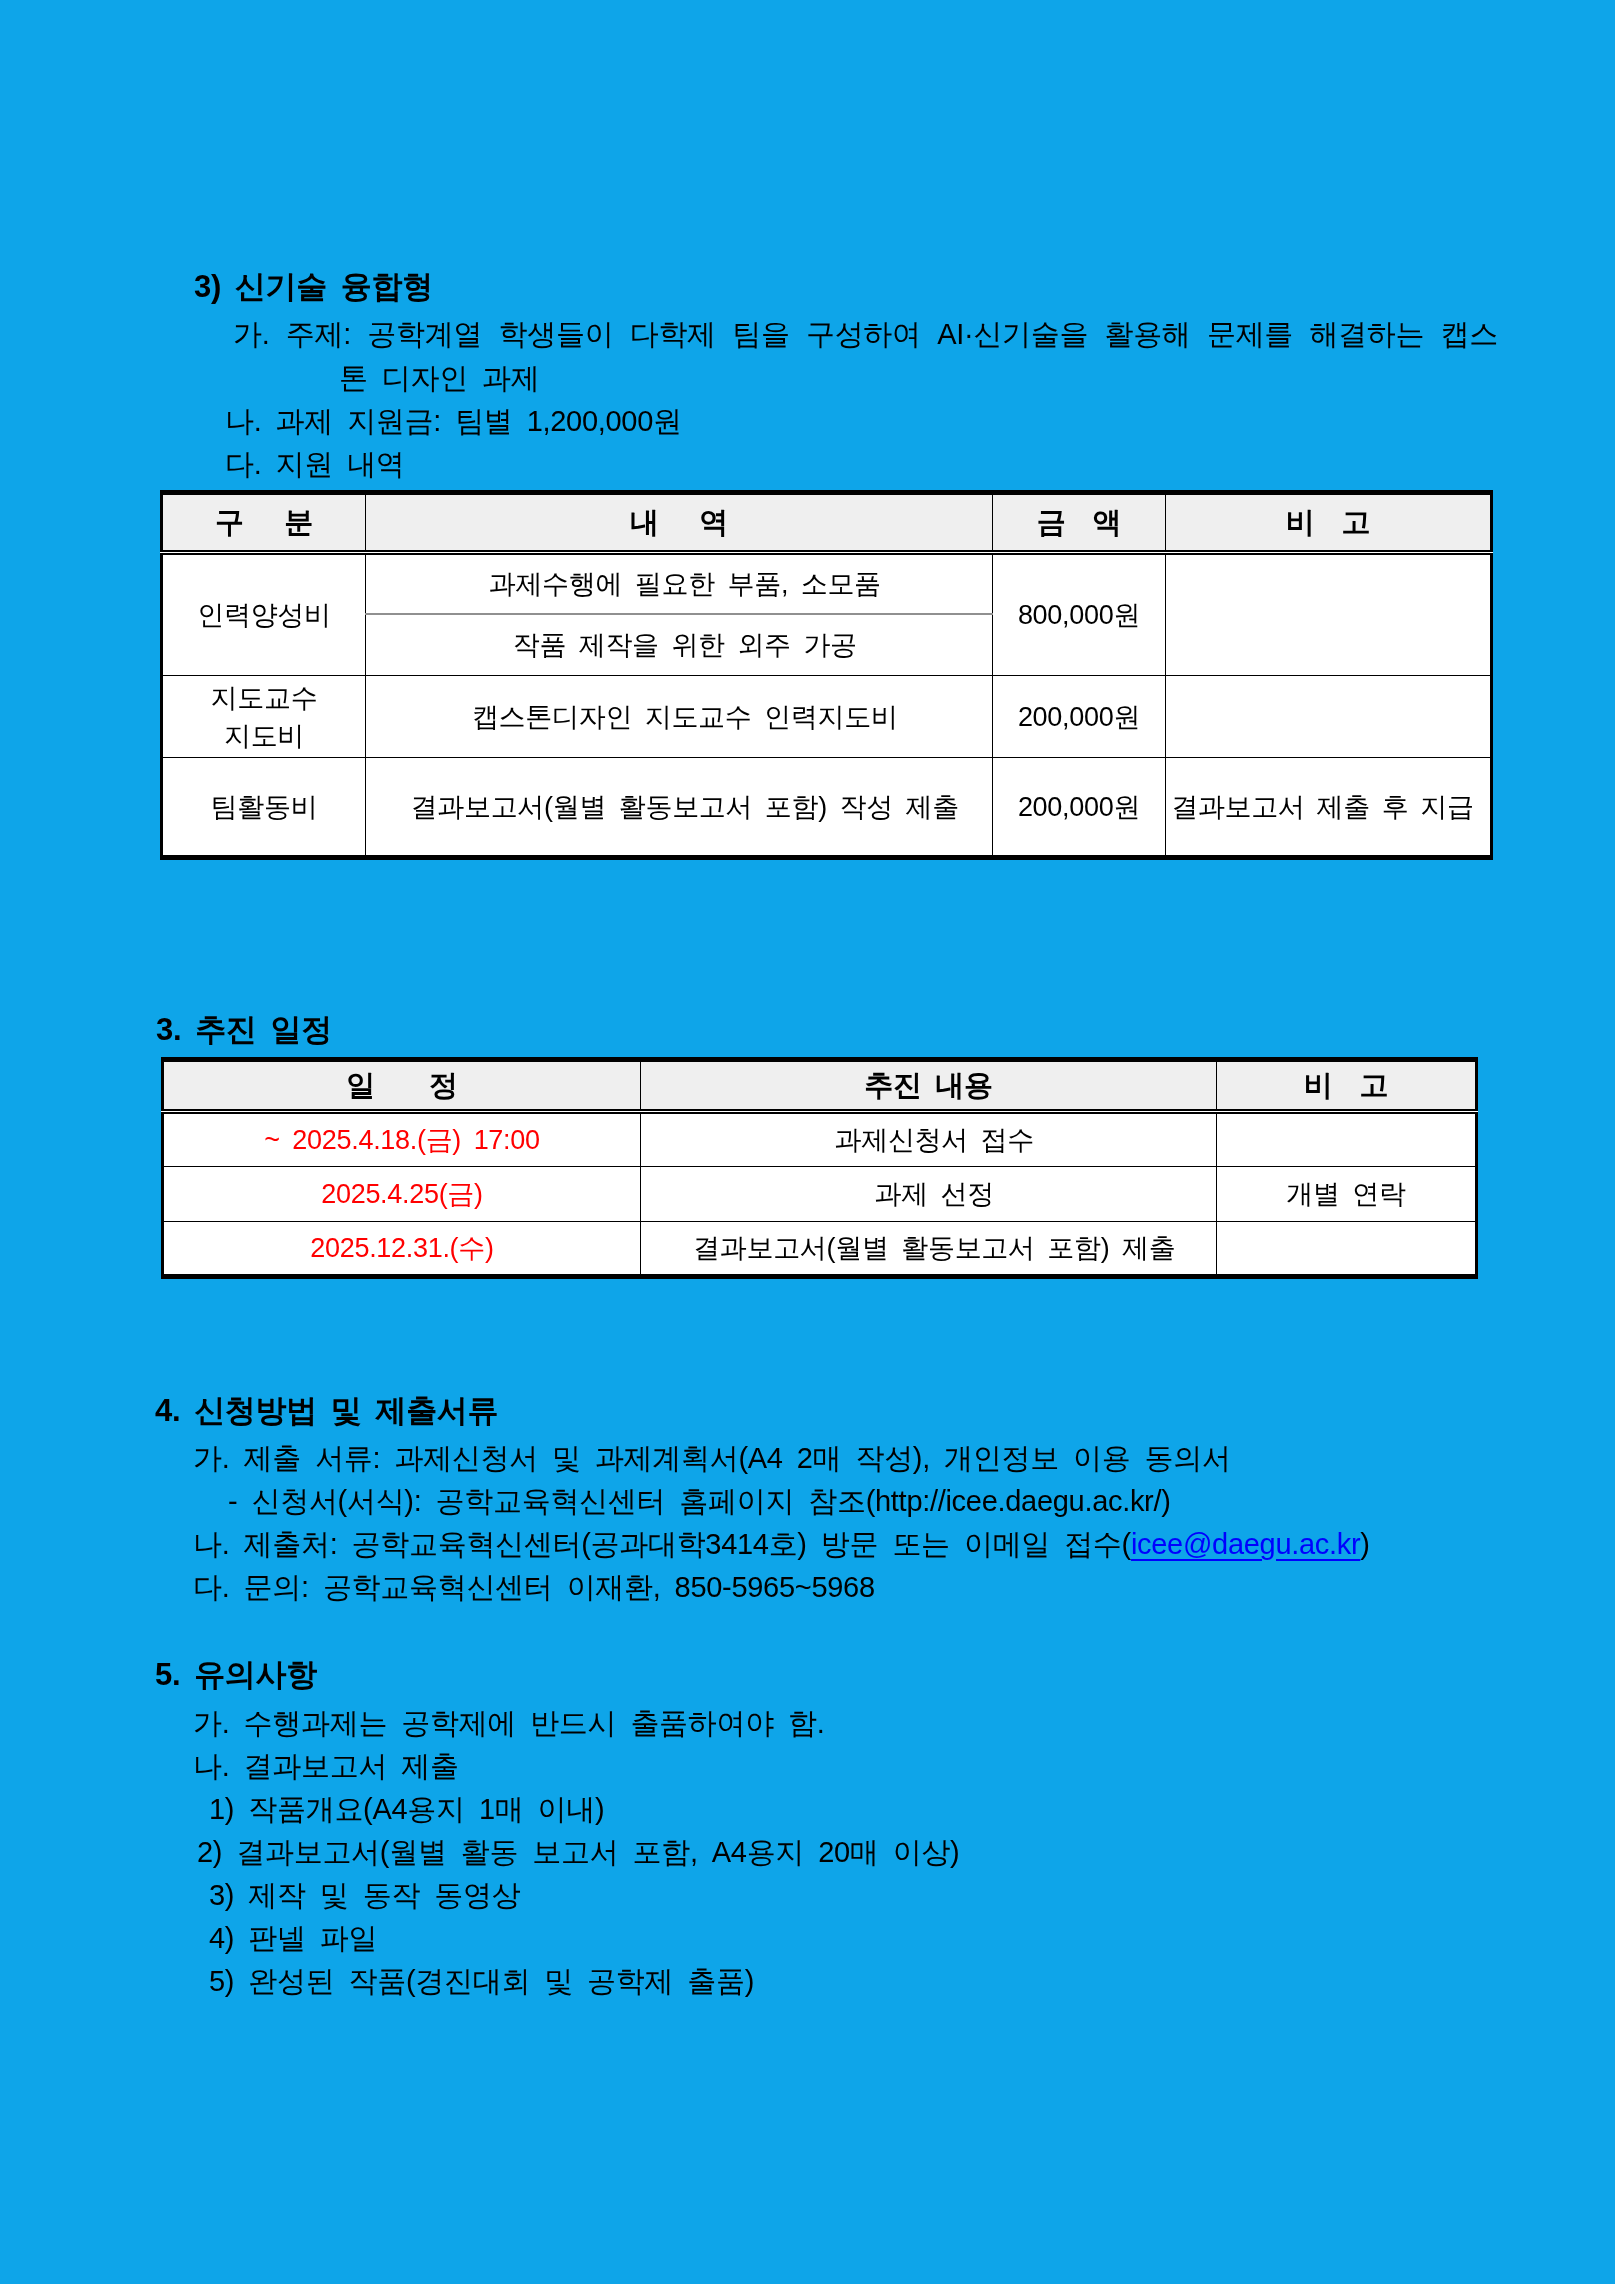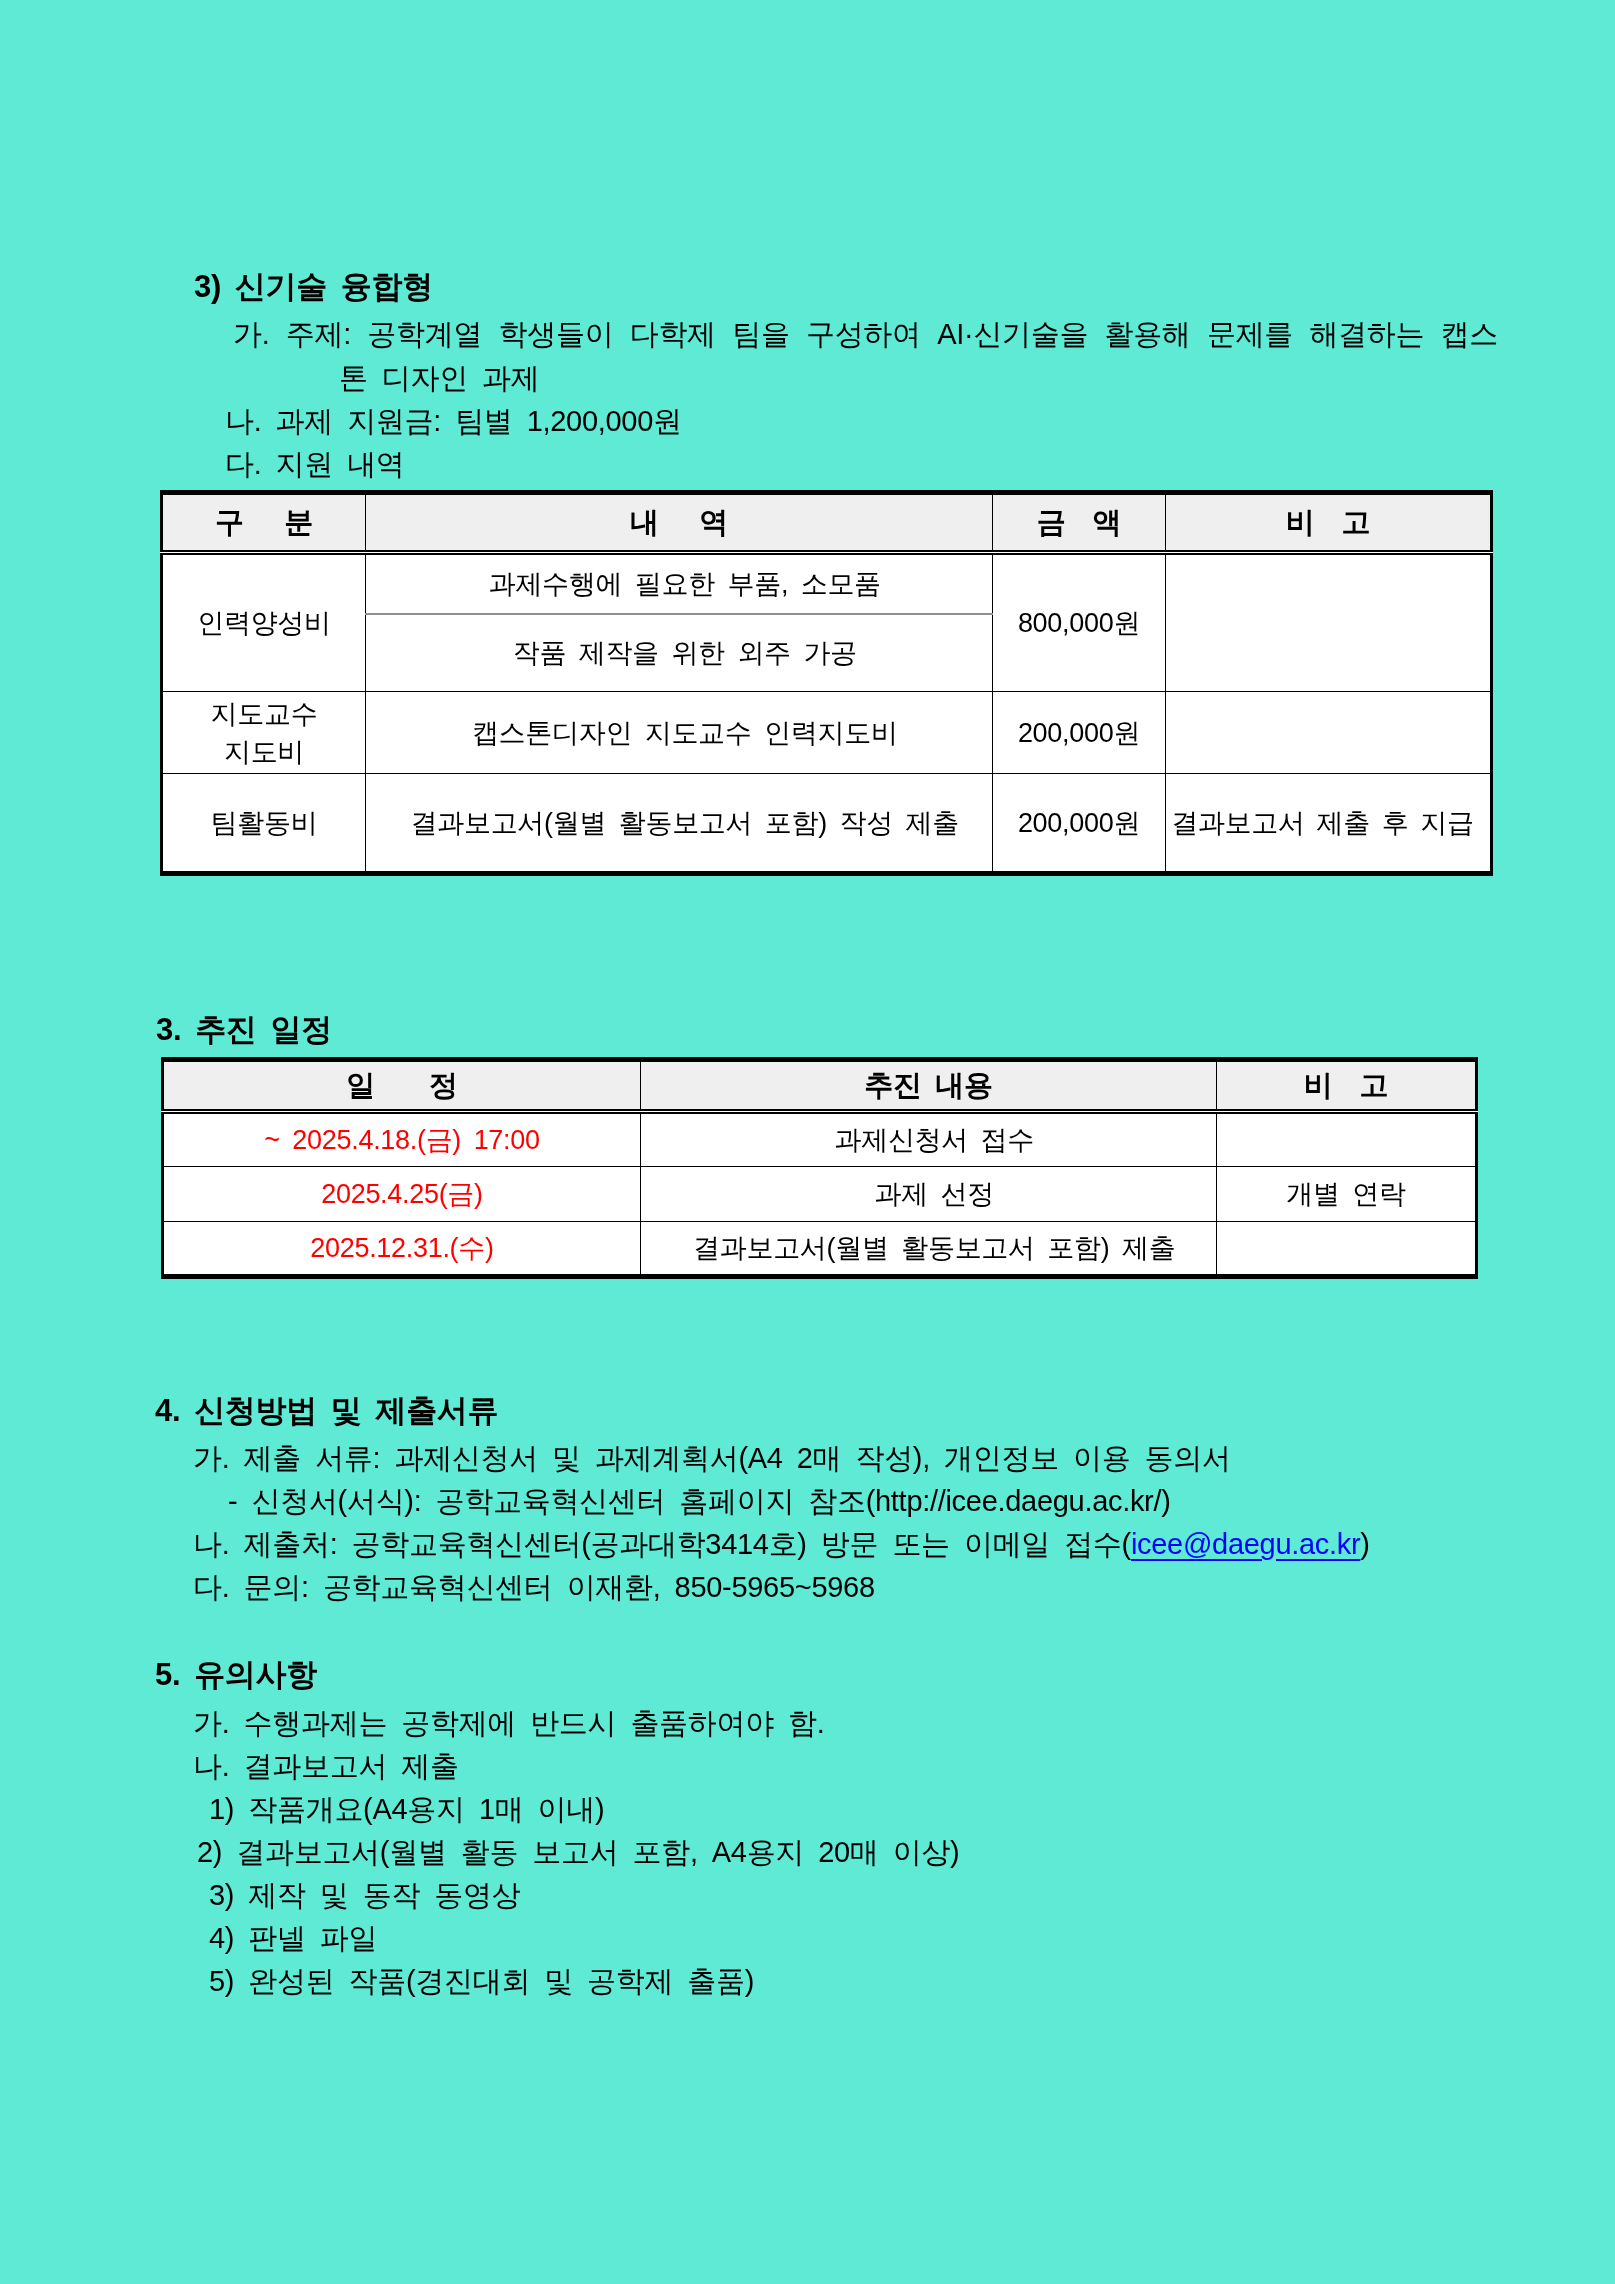--- a/index.html
+++ b/index.html
@@ -1,21 +1,21 @@
 <!DOCTYPE html>
 <html style="font-size:10.4px"><head>
 <meta charset="utf-8">
 <style>
   * { margin: 0; padding: 0; box-sizing: border-box; }
   html, body { background: #ffffff; }
   .page {
     position: relative;
     width: 1616px;
     height: 2284px;
-    background: #5eead4;
+    background: #0ea5e9;
     font-family: "Liberation Sans", sans-serif;
     color: #000000;
     overflow: hidden;
   }
   .abs { position: absolute; }
   .doc-line {
     font-size: 29px;
     line-height: 38px;
     word-spacing: 0.22em;
     letter-spacing: -0.3px;
@@ -94,21 +94,21 @@
       <td>내   역</td>
       <td>금  액</td>
       <td>비  고</td>
     </tr>
     <tr style="height:61px;">
       <td rowspan="2">인력양성비</td>
       <td class="cell-left divider-gray">과제수행에 필요한 부품, 소모품</td>
       <td rowspan="2">800,000원</td>
       <td rowspan="2"></td>
     </tr>
-    <tr style="height:78px;">
+    <tr style="height:62px;">
       <td class="cell-left">작품 제작을 위한 외주 가공</td>
     </tr>
     <tr style="height:82px;">
       <td class="two-line">
         <div>지도교수</div>
         <div>지도비</div>
       </td>
       <td class="cell-left">캡스톤디자인 지도교수 인력지도비</td>
       <td>200,000원</td>
       <td></td>

